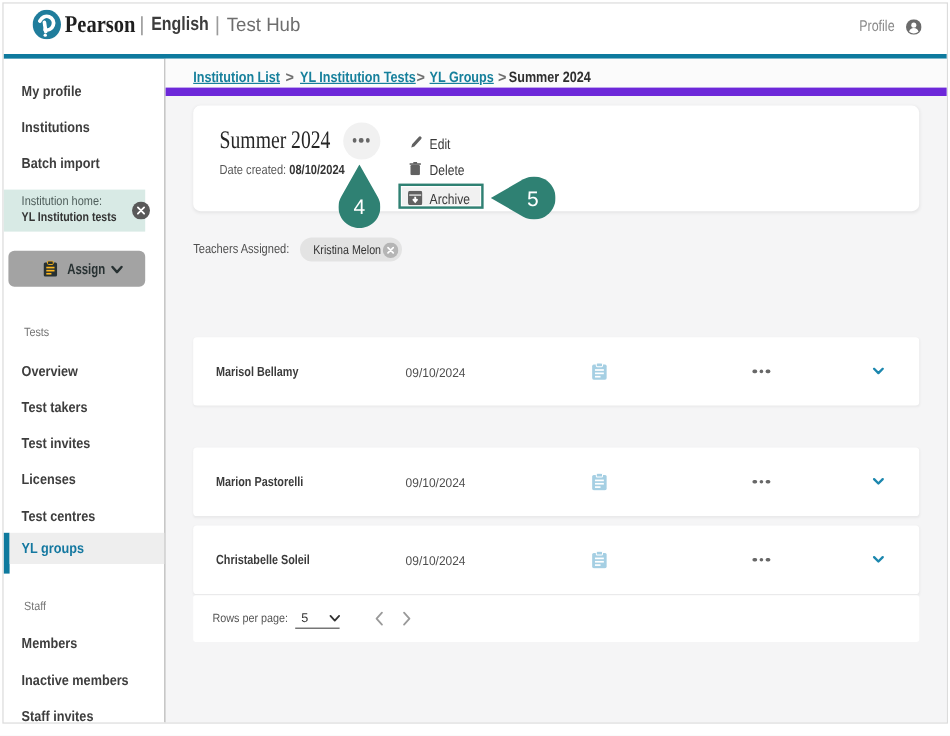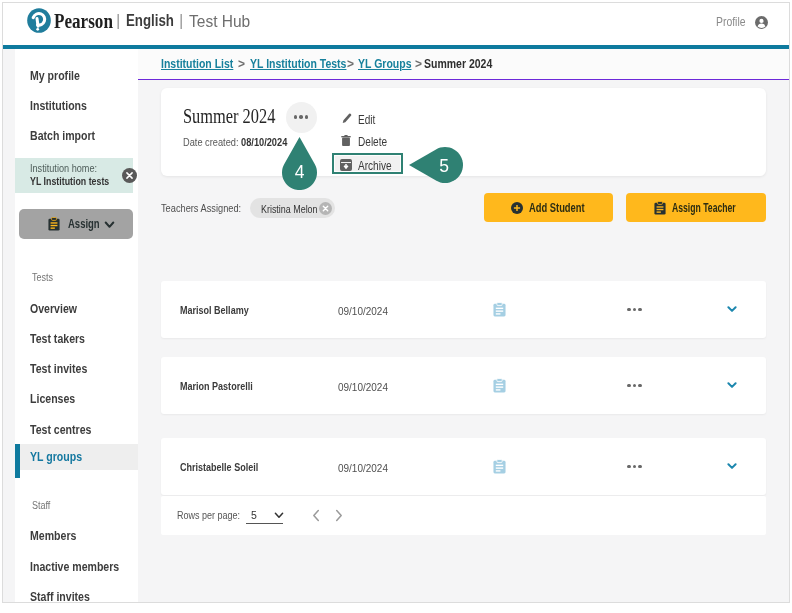--- a/index.html
+++ b/index.html
@@ -4,30 +4,30 @@
 <style>
 * { margin:0; padding:0; box-sizing:border-box; }
 html,body { width:792px; height:613px; }
 body { font-family:"Liberation Sans", sans-serif; position:relative; background:#fff; overflow:hidden; color:#3a3a3a; }
 .abs { position:absolute; }
 .app { position:absolute; left:2px; top:2px; width:788px; height:601px; border:1px solid #dcdcdc; background:#f5f5f6; overflow:hidden; }
 
 .header { position:absolute; left:0; top:0; width:786px; height:46px; background:#fff; border-bottom:4px solid #0e7a9e; }
 .tx { position:absolute; transform-origin:0 50%; white-space:nowrap; }
 
-.sidebar { position:absolute; left:12px; top:46px; width:135px; height:553px; background:#fff; border-right:6px solid #a3a3a3;text-decoration:underline; }
+.sidebar { position:absolute; left:0; top:46px; width:135px; height:553px; background:#fff; border-right:1px solid #a3a3a3;text-decoration:underline; }
 .nav-item { position:absolute; left:15px; font-size:12px; font-weight:bold; color:#3d3d3d; transform:scaleX(0.88); transform-origin:0 50%; white-space:nowrap; }
 .nav-label { position:absolute; left:17px; font-size:10px; color:#757575; transform:scaleX(0.9); transform-origin:0 50%; }
 .inst-box { position:absolute; left:0; top:109px; width:118px; height:35px; background:#d8eae5; }
 .assign-btn { position:absolute; left:4px; top:160px; width:114px; height:30px; background:#a3a3a3; border-radius:5px; }
 .active-item { position:absolute; left:5px; top:395px; width:129px; height:26px; background:#eeeeee; }
 .active-bar { position:absolute; left:0; top:395px; width:5px; height:34px; background:#0e7a9e; }
 
 .main { position:absolute; left:135px; top:46px; width:651px; height:553px; background:#f5f5f6; }
-.crumbbar { position:absolute; left:0; top:0; width:651px; height:31px; background:#fbfbfb; border-bottom:1px solid #6d28d9; }
+.crumbbar { position:absolute; left:0; top:0; width:651px; height:31px; background:#fbfbfb; border-bottom:7px solid #6d28d9; }
 .crumbs a { position:absolute; top:8px; font-size:12.5px; font-weight:bold; color:#17809c; text-decoration:underline; transform:scaleX(0.84); transform-origin:0 0; white-space:nowrap; }
 .crumbs s { position:absolute; top:8px; font-size:12px; font-weight:bold; color:#6f6f6f; text-decoration:none; }
 .crumbs b { position:absolute; top:8px; font-size:12.5px; color:#2e2e2e; transform:scaleX(0.84); transform-origin:0 0; white-space:nowrap; }
 .card1 { position:absolute; left:23px; top:39px; width:605px; height:88px; background:#fff; border-radius:6px; box-shadow:0 1px 3px rgba(0,0,0,0.07); }
 .title { position:absolute; left:45px; top:54.5px; font-family:"Liberation Serif", serif; font-size:21px; color:#262626; transform:scaleX(0.78); transform-origin:0 0; white-space:nowrap; }
 .datec { position:absolute; left:45px; top:87px; font-size:11px; color:#585858; transform:scaleX(0.84); transform-origin:0 0; white-space:nowrap; }
 .datec b { color:#333; }
 .dots-btn { position:absolute; left:147.5px; top:52.5px; width:31px; height:31px; border-radius:50%; background:#f1f1f1; }
 .dots-btn i, .dots i { position:absolute; border-radius:50%; width:3.6px; height:3.6px; background:#686868; }
 .menu-item { position:absolute; left:220px; font-size:12px; color:#3a3a3a; transform:scaleX(0.84); transform-origin:0 0; white-space:nowrap; }
@@ -150,57 +150,40 @@
         <path d="M0 18 L27 2.4 A18 18 0 1 1 27 33.6 Z" fill="#2f8173"></path>
         <text x="35" y="24.5" font-size="17.5" text-anchor="middle">5</text>
       </svg>
     <div class="tx" style="left:23px;top:153px;font-size:11px;color:#4f4f4f;transform:scaleX(0.84)">Teachers Assigned:</div>
     <div class="chip"></div>
     <div class="tx" style="left:123px;top:154px;font-size:10.5px;color:#333;transform:scaleX(0.85)">Kristina Melon</div>
     <svg class="abs" style="left:181px;top:152.5px" width="13" height="13" viewBox="0 0 13 13">
         <circle cx="6.5" cy="6.5" r="6.5" fill="#b5b5b5"></circle>
         <path d="M4.3 4.3 L8.7 8.7 M8.7 4.3 L4.3 8.7" stroke="#fff" stroke-width="1.4" stroke-linecap="round"></path>
       </svg>
-    <div class="ybtn" style="left:346px;width:129px">
-      <svg class="abs" style="left:27px;top:8.5px" width="12" height="12" viewBox="0 0 14 14">
-          <circle cx="7" cy="7" r="7" fill="#273132"></circle>
-          <path d="M7 3.4 L7 10.6 M3.4 7 L10.6 7" stroke="#ffb81c" stroke-width="1.7"></path>
-        </svg>
-      <span style="left:45px">Add Student</span>
-    </div>
-    <div class="ybtn" style="left:488px;width:140px">
-      <svg class="abs" style="left:28px;top:8px" width="12" height="14" viewBox="0 0 14 16">
-          <rect x="0.5" y="1.8" width="13" height="13.7" rx="1.5" fill="#273132"></rect>
-          <rect x="4.2" y="0.4" width="5.6" height="3.4" rx="1" fill="#273132" stroke="#ffb81c" stroke-width="0.9"></rect>
-          <rect x="3" y="6" width="8" height="1.6" fill="#ffb81c"></rect>
-          <rect x="3" y="9" width="8" height="1.6" fill="#ffb81c"></rect>
-          <rect x="3" y="12" width="5" height="1.6" fill="#ffb81c"></rect>
-        </svg>
-      <span style="left:46px;transform:scaleX(0.72)">Assign Teacher</span>
-    </div>
     <div class="row" style="top:232px">
       <div class="name">Marisol Bellamy</div>
       <div class="date">09/10/2024</div>
       <svg class="abs" style="left:332px;top:21px" width="13" height="15" viewBox="0 0 14 16">
           <rect x="0.5" y="1.8" width="13" height="13.7" rx="1.5" fill="#a5cfe3"></rect>
           <rect x="4.2" y="0.4" width="5.6" height="3.4" rx="1" fill="#a5cfe3" stroke="#fff" stroke-width="0.9"></rect>
           <rect x="3" y="6" width="8" height="1.5" fill="#fff"></rect>
           <rect x="3" y="9" width="8" height="1.5" fill="#fff"></rect>
           <rect x="3" y="12" width="5" height="1.5" fill="#fff"></rect>
         </svg>
       <div class="dots">
           <i style="left:466px;top:26.5px"></i>
           <i style="left:471.5px;top:26.5px"></i>
           <i style="left:477px;top:26.5px"></i>
         </div>
       <svg class="abs" style="left:566px;top:25px" width="10" height="7" viewBox="0 0 10 7">
           <path d="M1.4 1.3 L5 4.9 L8.6 1.3" stroke="#1c87ae" stroke-width="2" fill="none" stroke-linecap="round" stroke-linejoin="round"></path>
         </svg>
     </div>
-    <div class="row" style="top:308px">
+    <div class="row" style="top:324px">
       <div class="name">Marion Pastorelli</div>
       <div class="date">09/10/2024</div>
       <svg class="abs" style="left:332px;top:21px" width="13" height="15" viewBox="0 0 14 16">
           <rect x="0.5" y="1.8" width="13" height="13.7" rx="1.5" fill="#a5cfe3"></rect>
           <rect x="4.2" y="0.4" width="5.6" height="3.4" rx="1" fill="#a5cfe3" stroke="#fff" stroke-width="0.9"></rect>
           <rect x="3" y="6" width="8" height="1.5" fill="#fff"></rect>
           <rect x="3" y="9" width="8" height="1.5" fill="#fff"></rect>
           <rect x="3" y="12" width="5" height="1.5" fill="#fff"></rect>
         </svg>
       <div class="dots">

